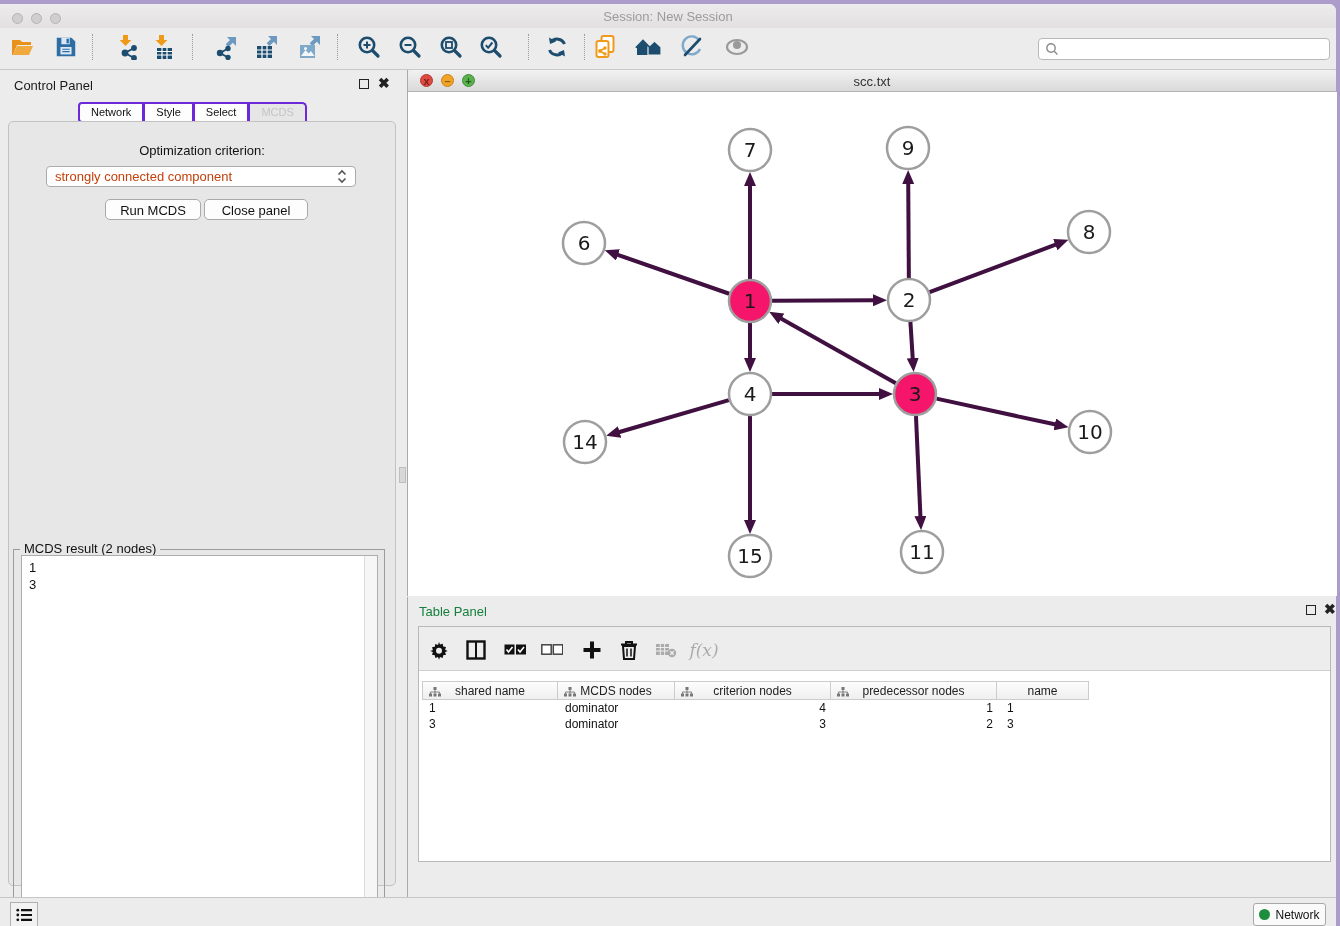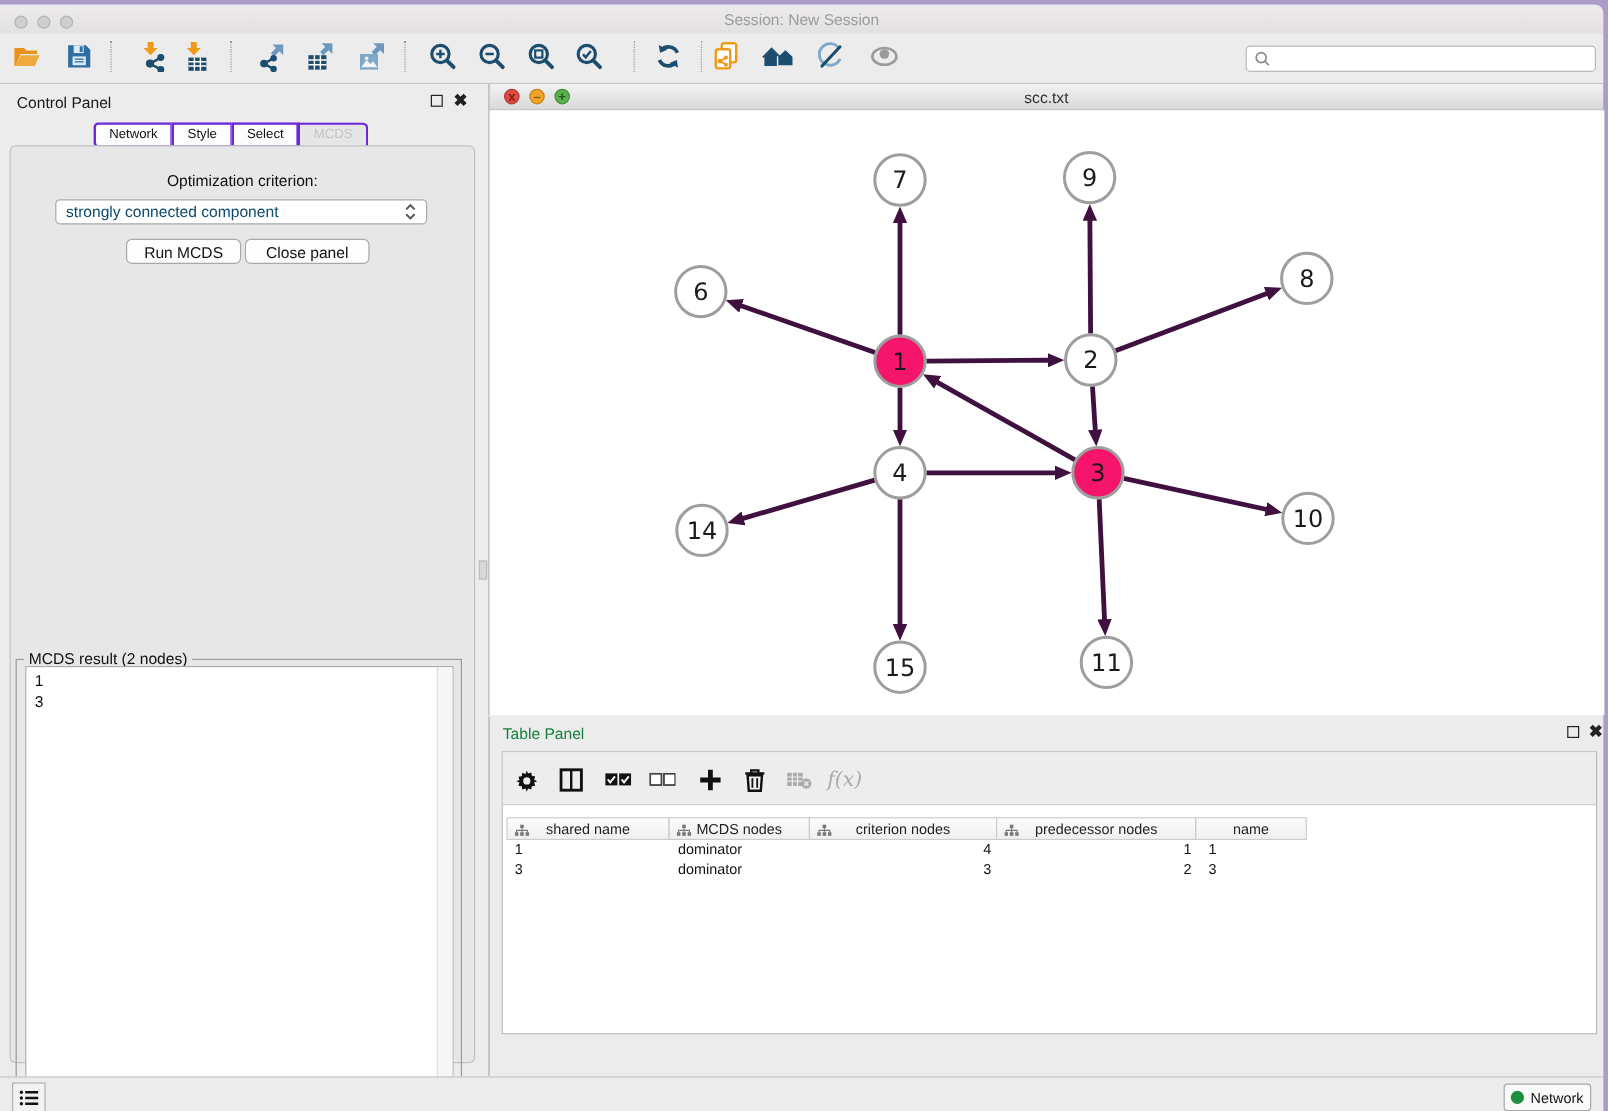--- a/index.html
+++ b/index.html
@@ -39,21 +39,21 @@
     font-size:11px; padding:2px 11px 0 11px; margin-right:-1px; }
   .cp-tab.first { border-top-left-radius:4px; border-bottom-left-radius:4px; }
   .cp-tab.sel { background:#E6E6E6; color:#C4C4C4; border-top-right-radius:5px; border-bottom:1px solid #E6E6E6; }
 
   .cp-body { position:absolute; left:8px; top:50px; width:388px; height:765px;
     background:#E7E7E7; border:1px solid #C2C2C2; border-radius:5px; }
   .opt-label { position:absolute; left:0; top:21px; width:100%; text-align:center;
     font-size:13px; color:#111; }
   .dropdown { position:absolute; left:37px; top:44px; width:310px; height:21px;
     background:#fff; border:1px solid #ABABAB; border-radius:4px;
-    font-size:13px; color:#0c4a6e; display:flex; align-items:center; padding:0 8px; }
+    font-size:13px; color:#c2410c; display:flex; align-items:center; padding:0 8px; }
   .dropdown .chev { margin-left:auto; }
   .cp-btn { position:absolute; top:77px; height:21px; background:#FDFDFD; border:1px solid #A9A9A9;
     border-radius:5px; font-size:13px; color:#111; text-align:center; padding-top:2px; }
 
   .groupbox { position:absolute; left:4px; top:427px; width:372px; height:377px;
     border:1px solid #9B9B9B; }
   .groupbox-legend { position:absolute; left:6px; top:-9px; background:#E7E7E7;
     padding:0 4px; font-size:13px; color:#111; }
   .result-area { position:absolute; left:7px; top:5px; width:357px; height:362px;
     background:#fff; border:1px solid #ADADAD; font-size:13px; color:#111;

